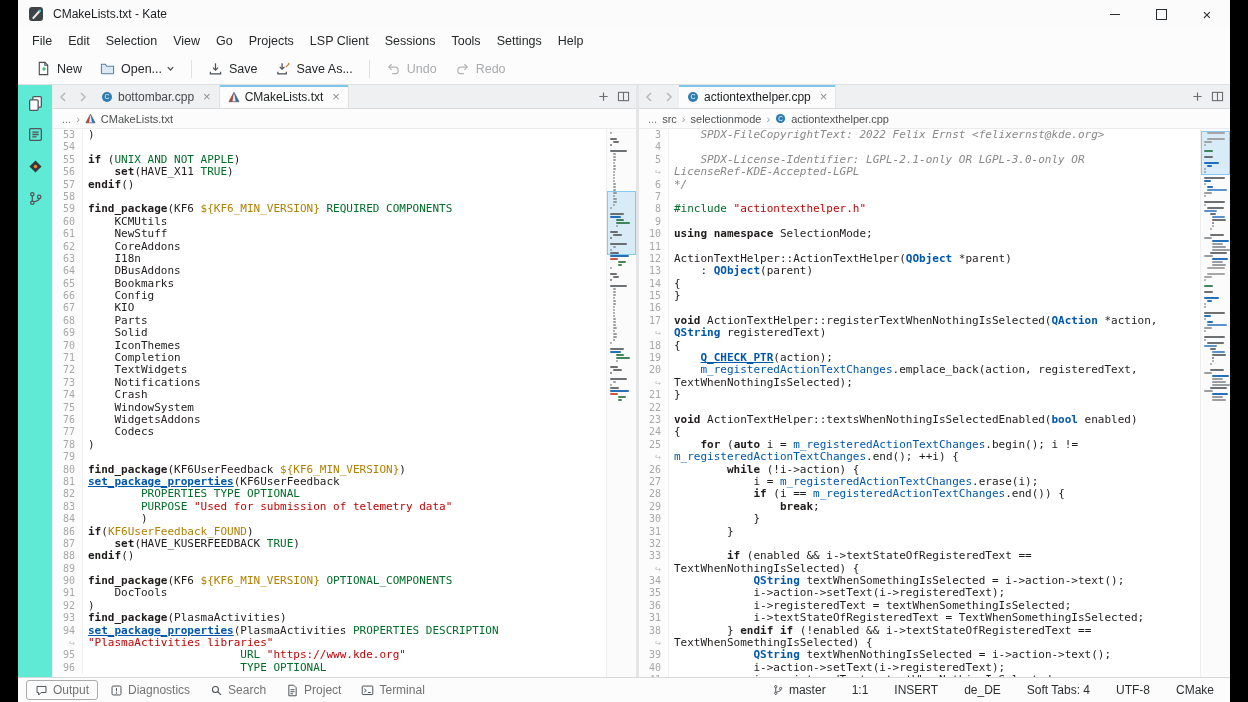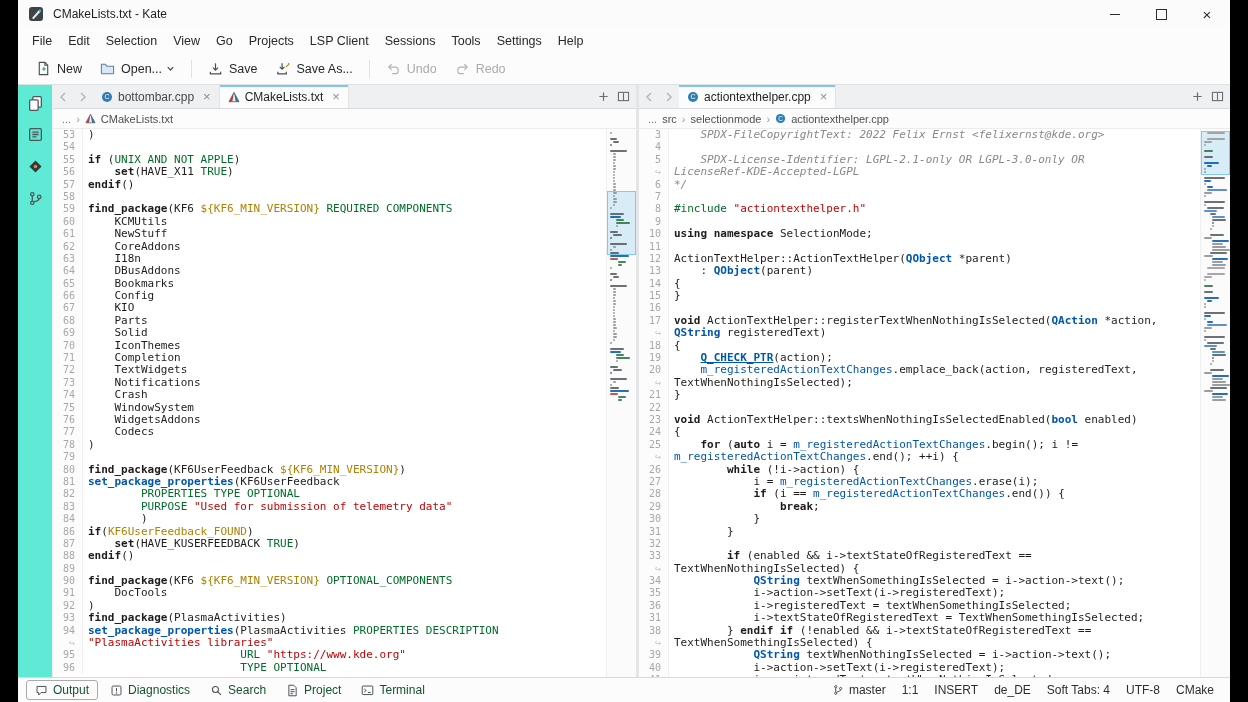--- a/index.html
+++ b/index.html
@@ -59,43 +59,43 @@
         font-family:"DejaVu Sans Mono",monospace;font-size:11px;line-height:12.4px;}
   .crow{display:flex;height:12.4px;white-space:pre;}
   .ln{flex:0 0 30px;text-align:right;padding-right:7px;box-sizing:border-box;color:#a7a8aa;
       background:#fcfcfc;border-right:1px solid #f0f0f1;font-size:10px;}
   .ln.wrapmark{color:#c3c4c6;}
   .cl{padding-left:5px;}
 
   
   .tn{color:#1f1c1b;}
   .tk{color:#1f1c1b;font-weight:bold;}
-  .tf{color:#0057ae;font-weight:bold;}
+  .tf{color:#0057ae;font-weight:bold;text-decoration:underline;}
   .tt{color:#0057ae;font-weight:bold;}
   .tm{color:#0057ae;}
   .tq{color:#0057ae;font-weight:bold;text-decoration:underline;}
   .ts{color:#bf0303;}
   .tg{color:#006e28;}
   .to{color:#b08000;}
   .tc{color:#898887;font-style:italic;}
 
   
   .minimap{position:absolute;top:0;right:0;bottom:0;width:30px;background:#fbfbfc;border-left:1px solid #efeff0;
            padding:3px 2px 2px 3px;box-sizing:border-box;overflow:hidden;}
   .mbar{height:2px;margin-bottom:1px;border-radius:1px;opacity:.85;}
   .vp{position:absolute;left:0;right:0;background:rgba(61,174,233,.18);border:1px solid rgba(61,174,233,.55);box-sizing:border-box;}
   .vp-l{top:62px;height:64px;}
   .vp-r{top:2px;height:44px;}
 
   
   .statusbar{height:24px;flex:0 0 24px;border-top:1px solid #d8d9da;display:flex;align-items:center;
              padding:0 8px;gap:4px;background:#fcfcfc;font-size:12px;}
-  .sbtn{display:flex;align-items:center;gap:5px;padding:2px 8px;border-radius:3px;color:#14532d;}
+  .sbtn{display:flex;align-items:center;gap:5px;padding:2px 8px;border-radius:3px;color:#737373;}
   .sbtn.framed{border:1px solid #a9abad;}
-  .sb-right{margin-left:auto;display:flex;align-items:center;gap:16px;color:#2b2e30;padding-right:8px;}
+  .sb-right{margin-left:auto;display:flex;align-items:center;gap:26px;color:#2b2e30;padding-right:8px;}
   .sb-item{display:flex;align-items:center;gap:5px;}
 
   svg{display:block;}
 </style>
 </head>
 <body>
 
 <div class="window">
 
   <div class="titlebar">

